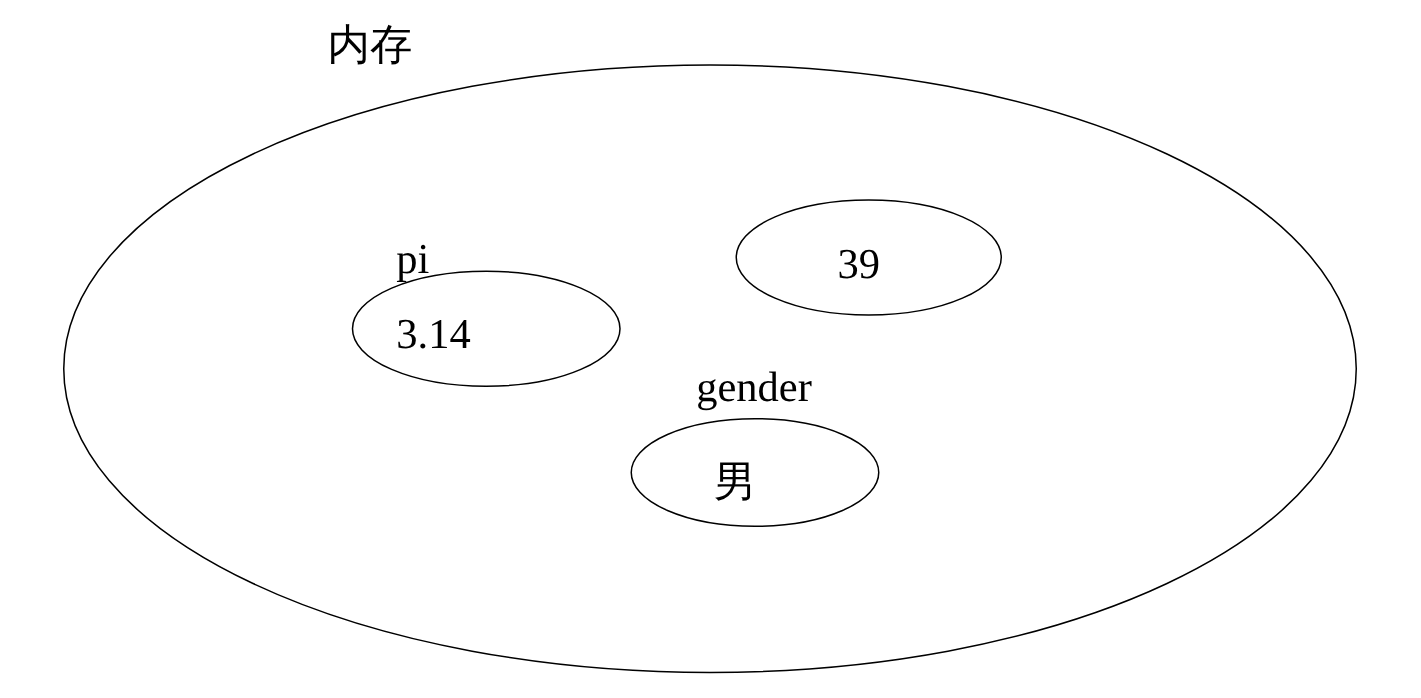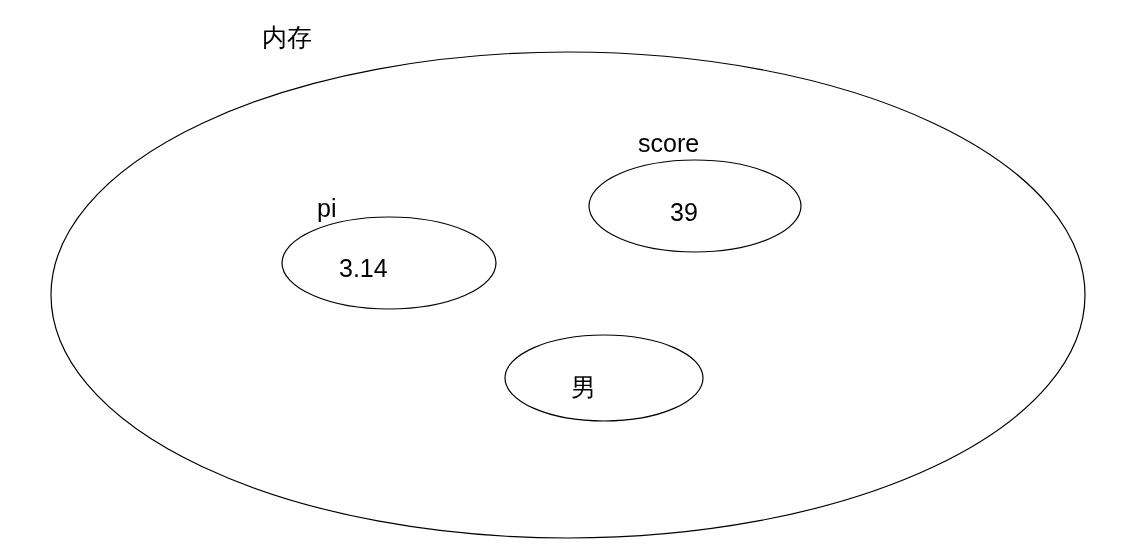--- a/index.html
+++ b/index.html
@@ -22,41 +22,42 @@
     left: 0;
     top: 0;
   }
   .shapes ellipse {
     fill: none;
     stroke: var(--stroke, #000000);
     stroke-width: 1.2;
   }
   .label {
     position: absolute;
-    font-size: 25px;
+    font-size: 34px;
     line-height: 36px;
     color: var(--text, #000000);
     white-space: nowrap;
+    font-family: Liberation Serif, serif;
   }
 </style>
 </head>
 <body>
 
 <div class="canvas">
 
   <svg class="shapes" width="1137" height="558" viewBox="0 0 1137 558" aria-hidden="true">
     <ellipse cx="568" cy="295" rx="517" ry="243"></ellipse>
     <ellipse cx="389" cy="263" rx="107" ry="46"></ellipse>
     <ellipse cx="695" cy="206" rx="106" ry="46"></ellipse>
     <ellipse cx="604" cy="378" rx="99" ry="43"></ellipse>
   </svg>
 
   <div class="label" style="left:262px; top:19px;">内存</div>
 
   <div class="label" style="left:317px; top:178px;margin-top:12px;">pi</div>
-  <div class="label" style="left:339px; top:250px;">3.14</div>
+  <div class="label" style="left:317px; top:250px;">3.14</div>
 
-  <div class="label" style="left:638px; top:125px;">score</div>
   <div class="label" style="left:670px; top:194px;">39</div>
 
+  <div class="label" style="left:557px; top:293px;">gender</div>
   <div class="label" style="left:571px; top:369px;">男</div>
 
 </div>
 
 </body></html>

